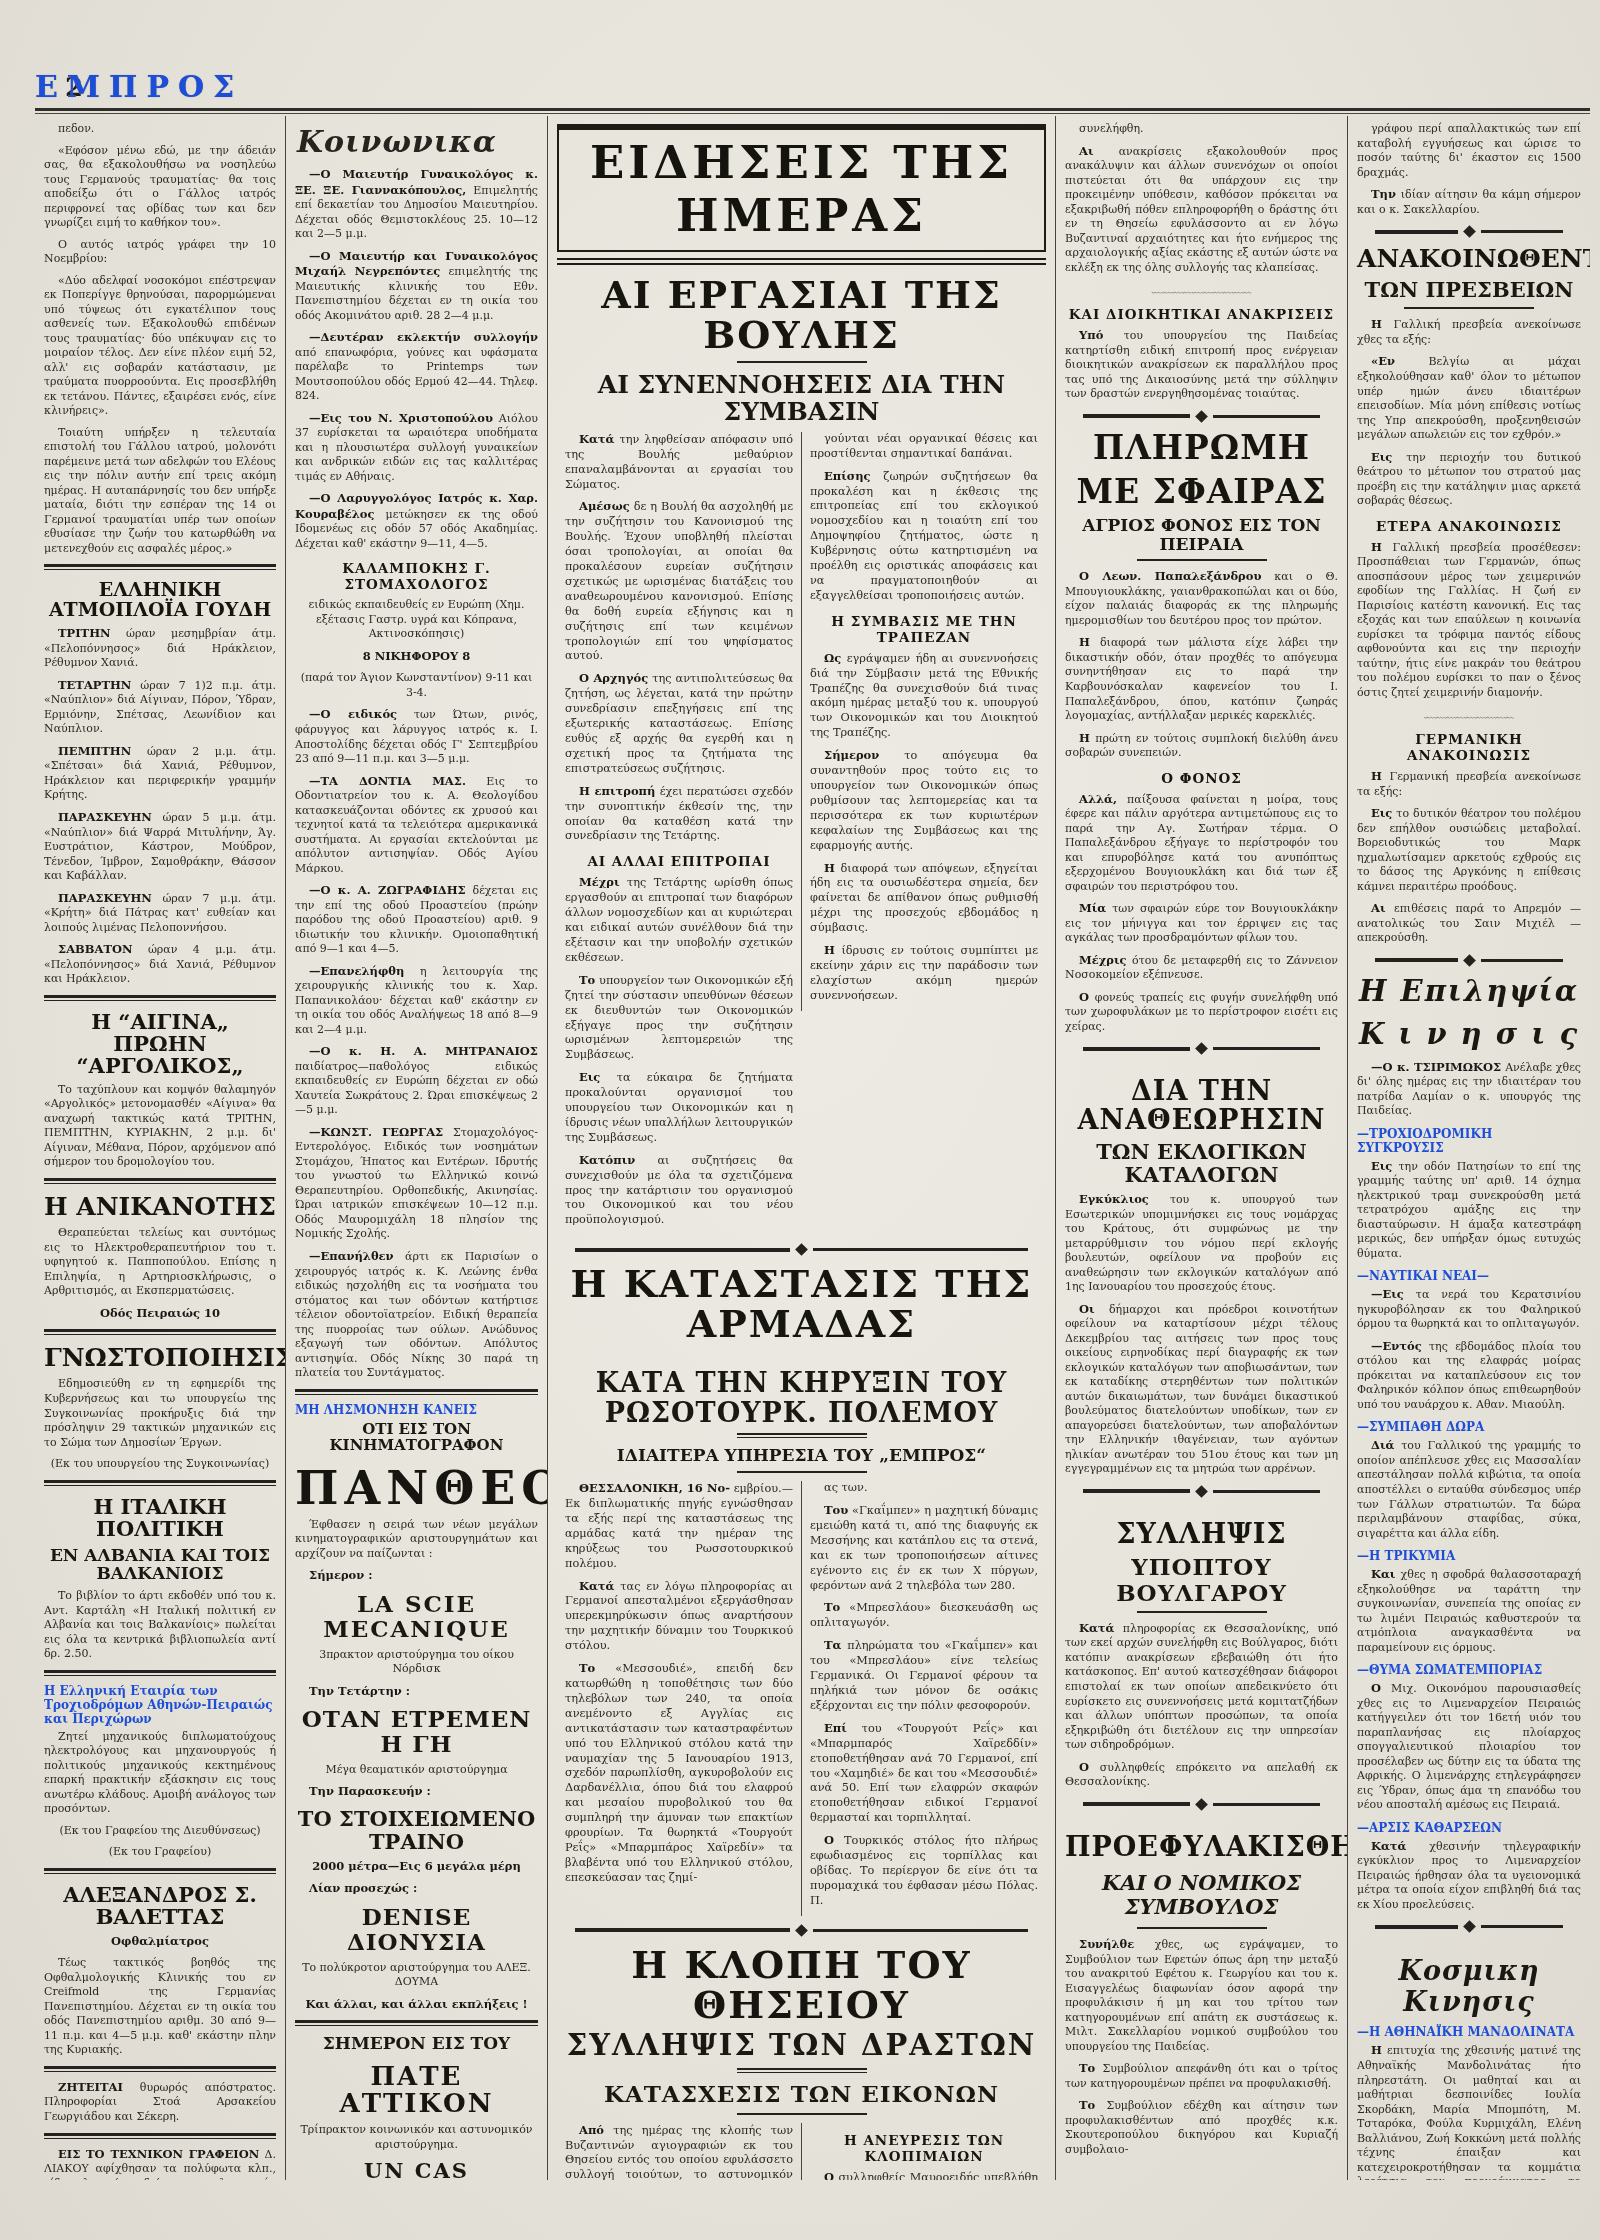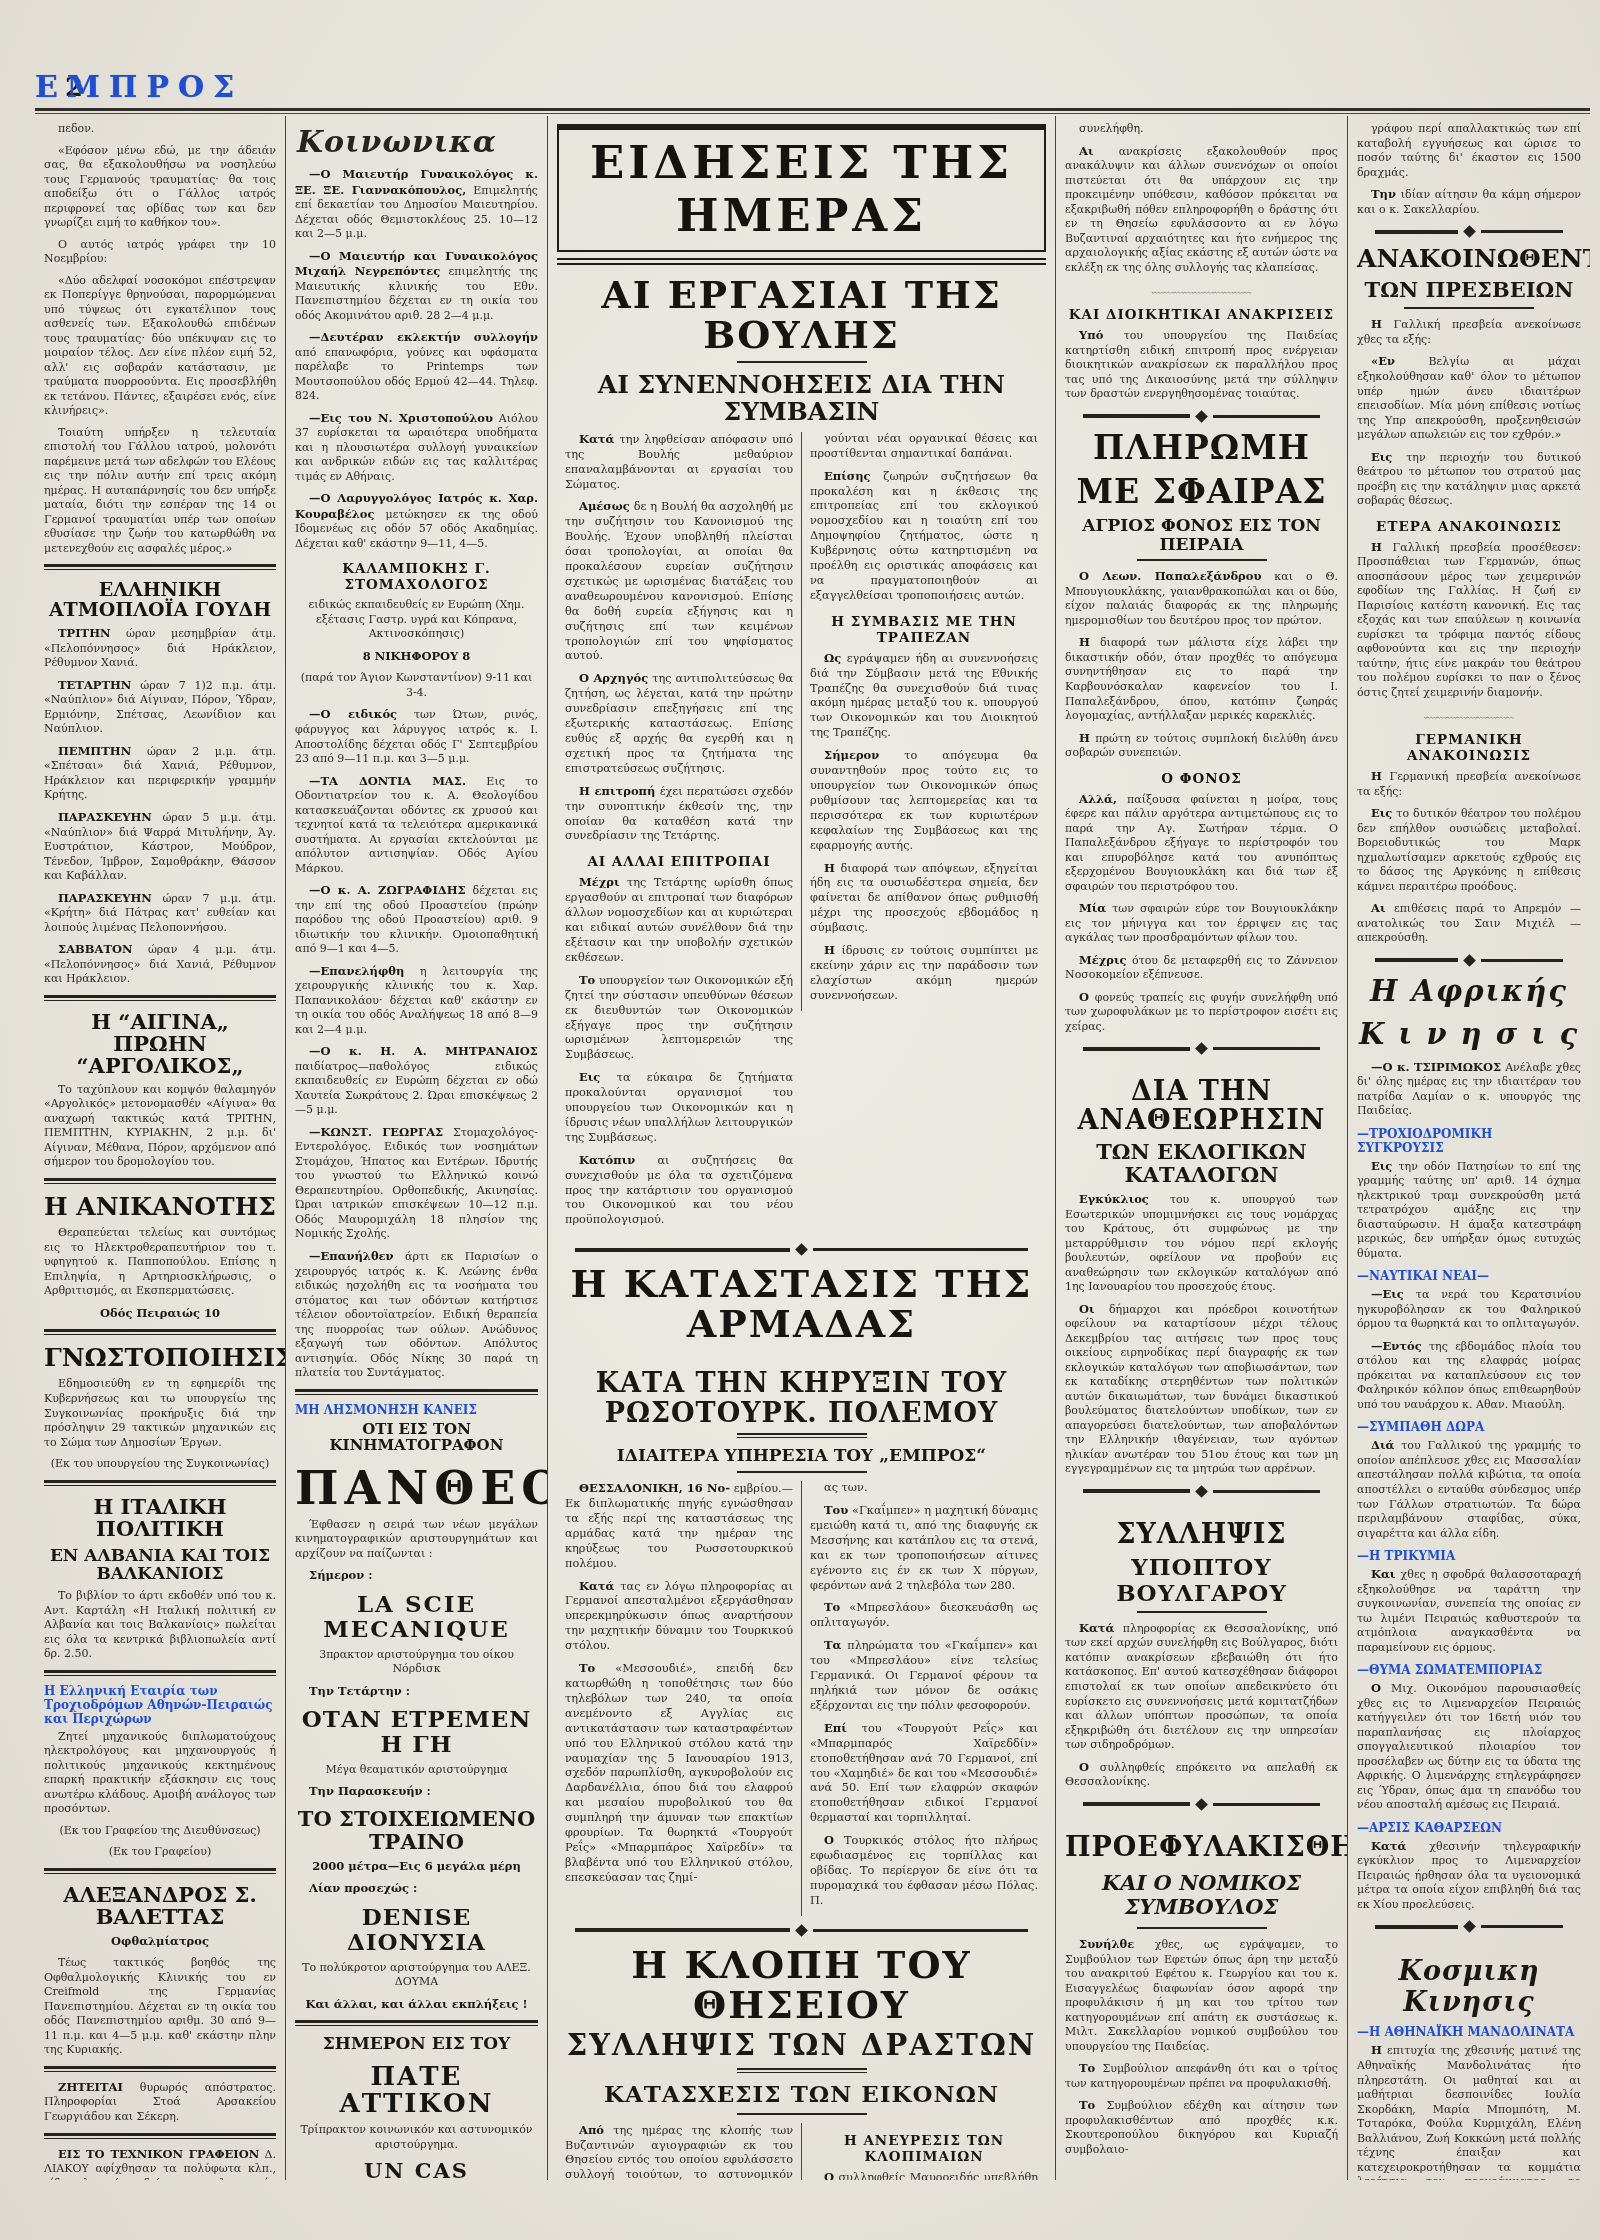--- a/index.html
+++ b/index.html
@@ -293,21 +293,21 @@
         <div class="it-h3">ΕΤΕΡΑ ΑΝΑΚΟΙΝΩΣΙΣ</div>
         <p class="it-p"><b>Η</b> <span>Γαλλική πρεσβεία προσέθεσεν: Προσπάθειαι των Γερμανών, όπως αποσπάσουν μέρος των χειμερινών εφοδίων της Γαλλίας. Η ζωή εν Παρισίοις κατέστη κανονική. Εις τας εξοχάς και των επαύλεων η κοινωνία ευρίσκει τα τρόφιμα παντός είδους αφθονούντα και εις την περιοχήν ταύτην, ήτις είνε μακράν του θεάτρου του πολέμου ευρίσκει το παν ο ξένος όστις ζητεί χειμερινήν διαμονήν.</span></p>
         <div class="it-wavy">﹏﹏﹏﹏﹏﹏﹏﹏﹏</div>
         <div class="it-h3">ΓΕΡΜΑΝΙΚΗ ΑΝΑΚΟΙΝΩΣΙΣ</div>
         <p class="it-p"><b>Η</b> <span>Γερμανική πρεσβεία ανεκοίνωσε τα εξής:</span></p>
         <p class="it-p"><b>Εις</b> <span>το δυτικόν θέατρον του πολέμου δεν επήλθον ουσιώδεις μεταβολαί. Βορειοδυτικώς του Μαρκ ηχμαλωτίσαμεν αρκετούς εχθρούς εις το δάσος της Αργκόνης η επίθεσις κάμνει περαιτέρω προόδους.</span></p>
         <p class="it-p"><b>Αι</b> <span>επιθέσεις παρά το Απρεμόν — ανατολικώς του Σαιν Μιχιέλ — απεκρούσθη.</span></p>
         <div class="it-orn">
           <span></span>
         </div>
-        <div class="it-hi sz30">Η Αφρικής</div>
+        <div class="it-hi sz30">Η Επιληψία</div>
         <div class="it-hi sz30">Κ ι ν η σ ι ς</div>
         <p class="it-p"><b>—Ο κ. ΤΣΙΡΙΜΩΚΟΣ</b> <span>Ανέλαβε χθες δι' όλης ημέρας εις την ιδιαιτέραν του πατρίδα Λαμίαν ο κ. υπουργός της Παιδείας.</span></p>
         <div class="it-h4">—ΤΡΟΧΙΟΔΡΟΜΙΚΗ ΣΥΓΚΡΟΥΣΙΣ</div>
         <p class="it-p"><b>Εις</b> <span>την οδόν Πατησίων το επί της γραμμής ταύτης υπ' αριθ. 14 όχημα ηλεκτρικού τραμ συνεκρούσθη μετά τετρατρόχου αμάξης εις την διασταύρωσιν. Η άμαξα κατεστράφη μερικώς, δεν υπήρξαν όμως ευτυχώς θύματα.</span></p>
         <div class="it-h4">—ΝΑΥΤΙΚΑΙ ΝΕΑΙ—</div>
         <p class="it-p"><b>—Εις</b> <span>τα νερά του Κερατσινίου ηγκυροβόλησαν εκ του Φαληρικού όρμου τα θωρηκτά και το οπλιταγωγόν.</span></p>
         <p class="it-p"><b>—Εντός</b> <span>της εβδομάδος πλοία του στόλου και της ελαφράς μοίρας πρόκειται να καταπλεύσουν εις τον Φαληρικόν κόλπον όπως επιθεωρηθούν υπό του ναυάρχου κ. Αθαν. Μιαούλη.</span></p>
         <div class="it-h4">—ΣΥΜΠΑΘΗ ΔΩΡΑ</div>
         <p class="it-p"><b>Διά</b> <span>του Γαλλικού της γραμμής το οποίον απέπλευσε χθες εις Μασσαλίαν απεστάλησαν πολλά κιβώτια, τα οποία αποστέλλει ο ενταύθα σύνδεσμος υπέρ των Γάλλων στρατιωτών. Τα δώρα περιλαμβάνουν σταφίδας, σύκα, σιγαρέττα και άλλα είδη.</span></p>
         <div class="it-h4">—Η ΤΡΙΚΥΜΙΑ</div>

